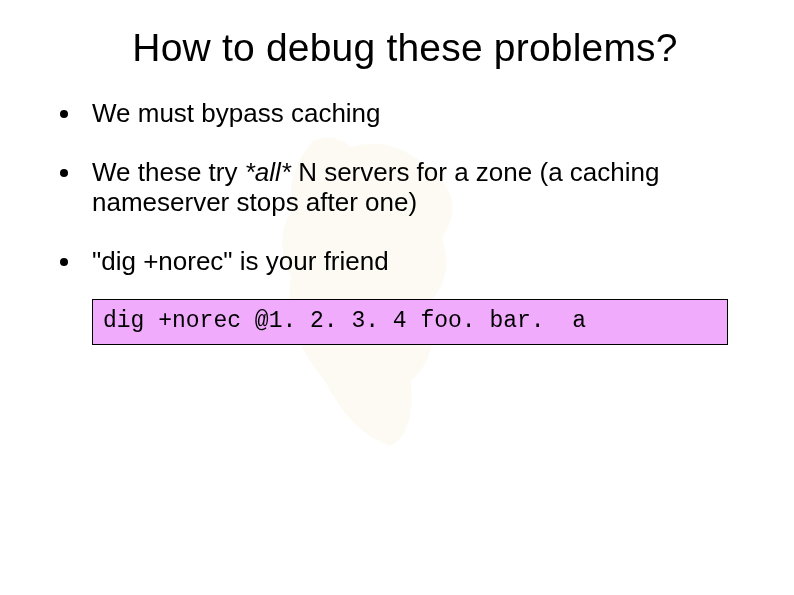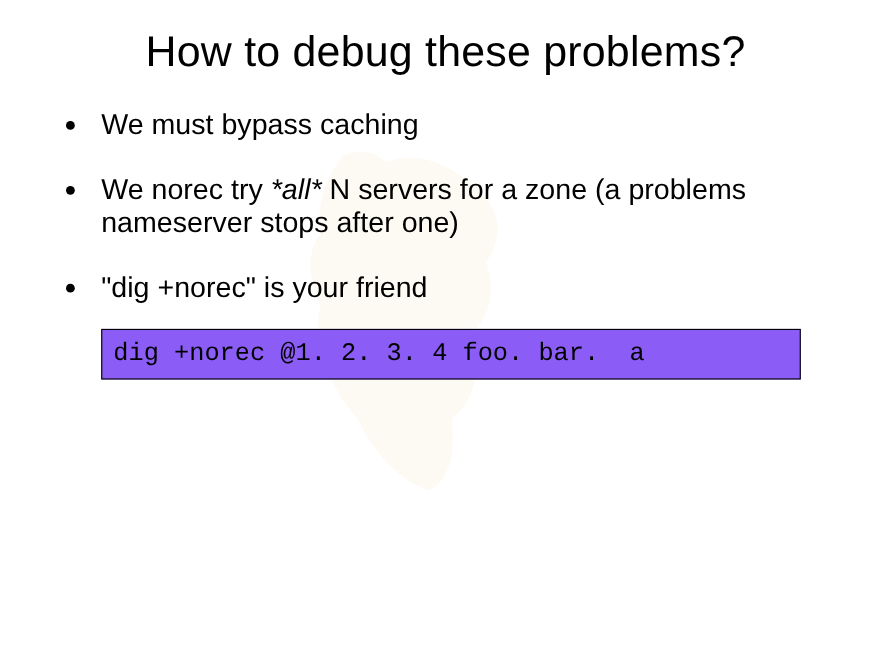--- a/index.html
+++ b/index.html
@@ -54,21 +54,21 @@
     left: 12px;
     top: 26px;
     width: 8px;
     height: 8px;
     background: #000;
     border-radius: 50%;
   }
   .italic { font-style: italic; }
   .cmdbox {
     margin: 8px 0 0 44px;
-    background: #8b5cf6;
+    background: #f0abfc;
     border: 1px solid #000;
     padding: 8px 10px 10px 10px;
     width: 636px;
     box-sizing: border-box;
   }
   .cmd {
     font-family: "Courier New", Courier, monospace;
     font-size: 23px;
     white-space: pre;
   }
@@ -105,21 +105,21 @@
 
 <div class="slide">
 
   <h1 class="title">How to debug these problems?</h1>
 
   <ul class="bullets">
     <li>
       <span>We must bypass caching</span>
     </li>
     <li>
-      <span>We norec try </span><span class="italic">*all*</span><span> N servers for a zone (a problems nameserver stops after one)</span>
+      <span>We these try </span><span class="italic">*all*</span><span> N servers for a zone (a caching nameserver stops after one)</span>
     </li>
     <li>
       <span>"dig +norec" is your friend</span>
     </li>
   </ul>
 
   <div class="cmdbox">
     <span class="cmd">dig +norec @1. 2. 3. 4 foo. bar.  a</span>
   </div>
 

